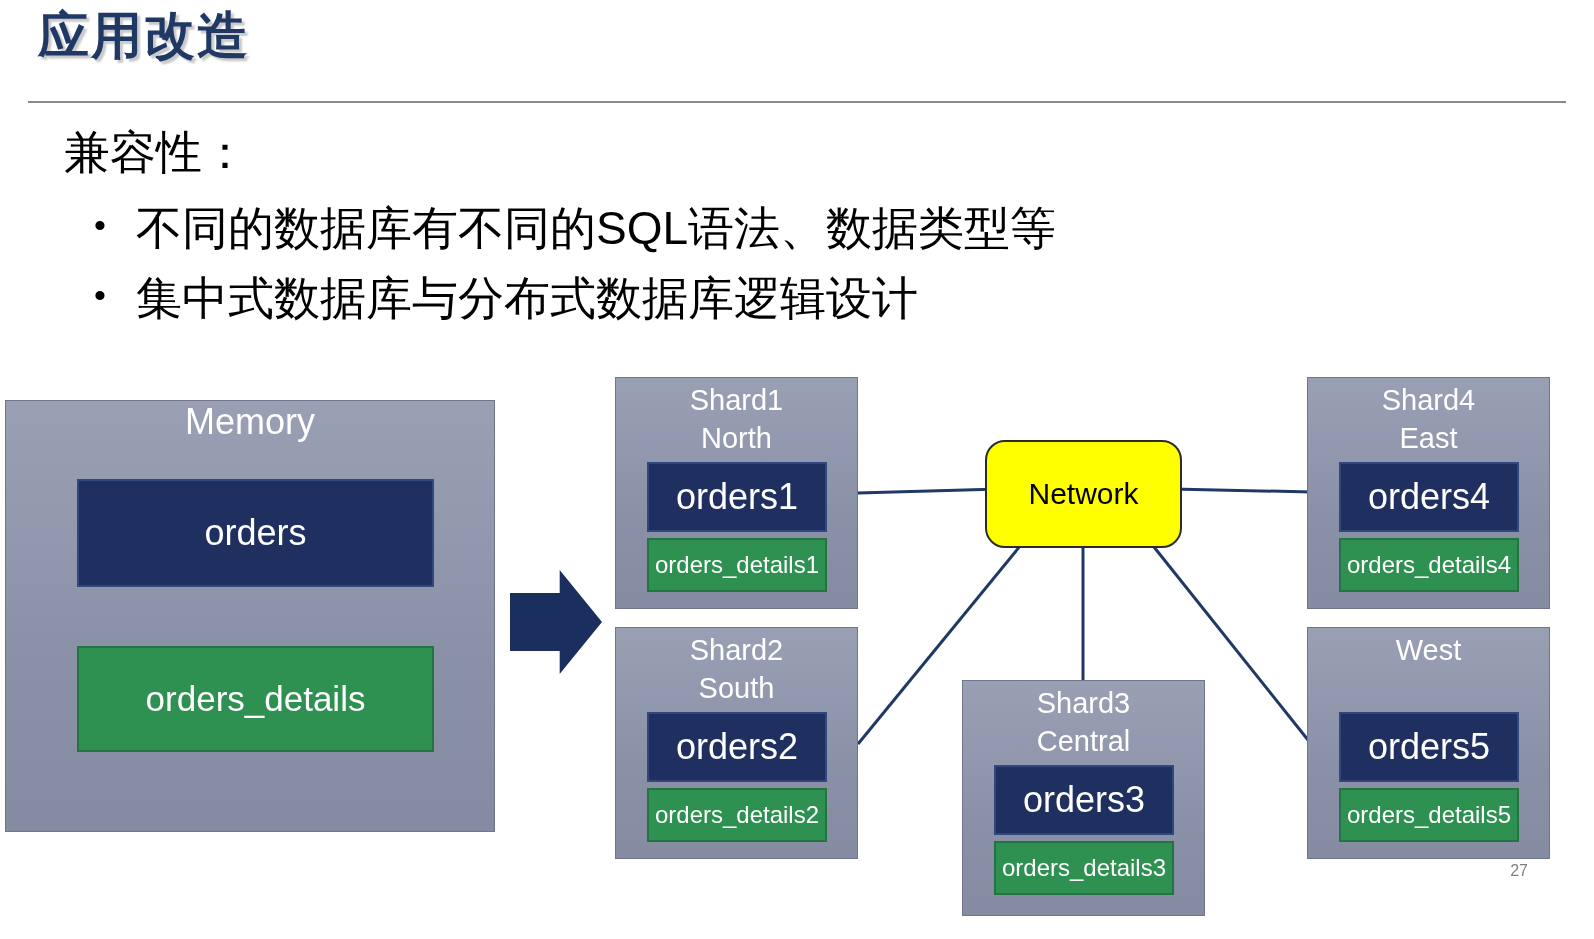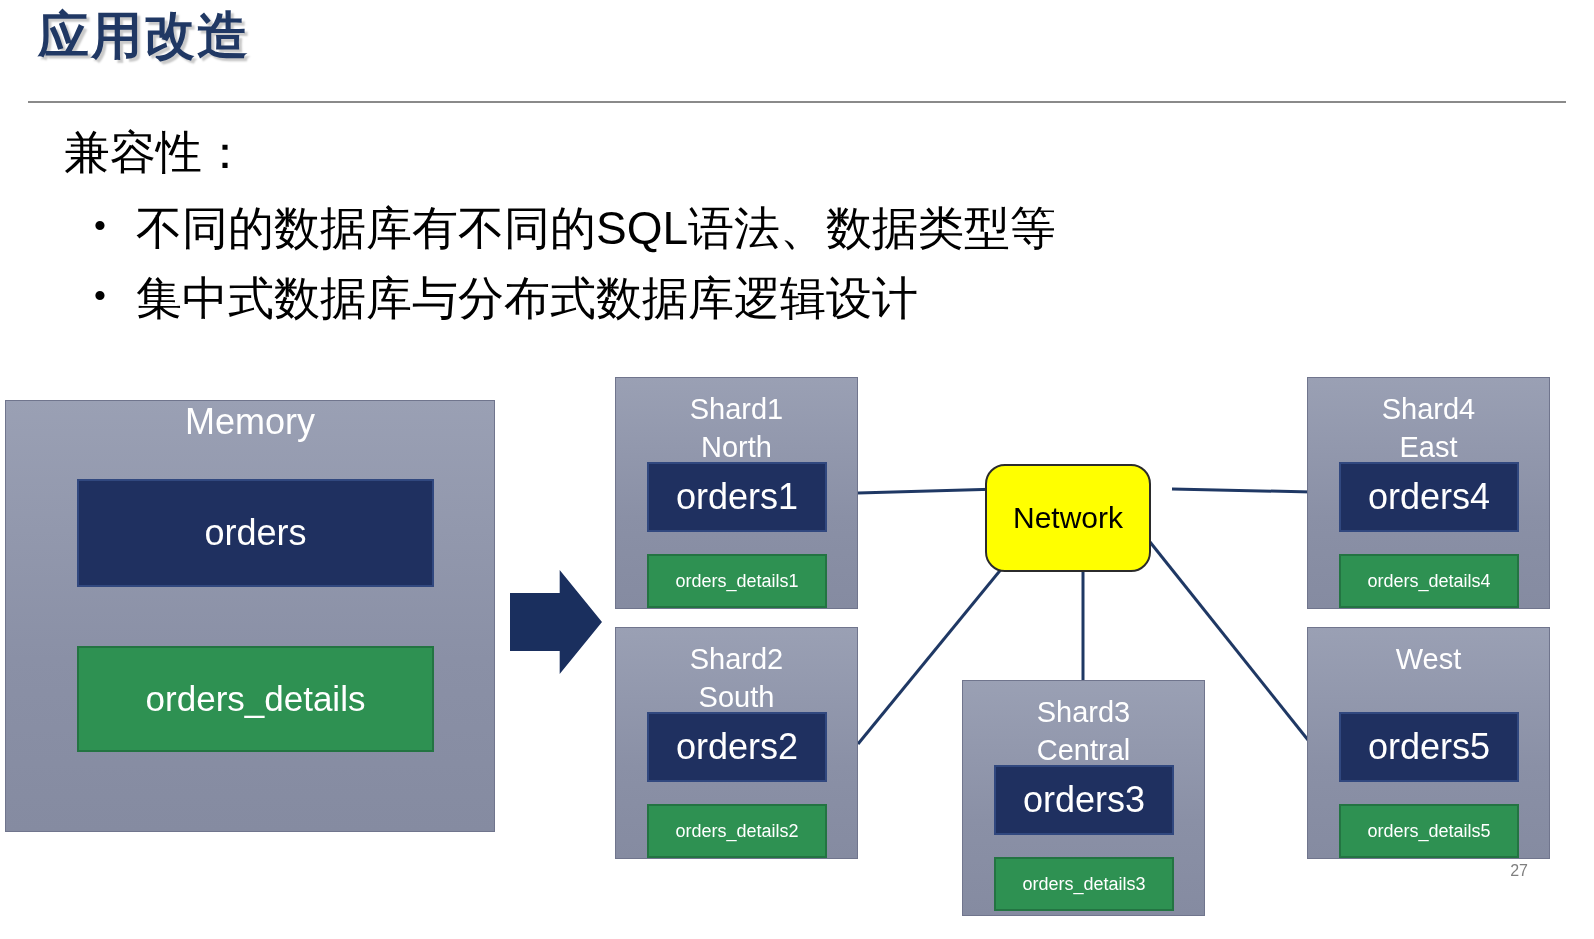--- a/index.html
+++ b/index.html
@@ -46,34 +46,34 @@
     background:#1a2f5e;
     clip-path:polygon(0 22%, 54% 22%, 54% 0%, 100% 50%, 54% 100%, 54% 78%, 0 78%);
   }
 
   .shard { width:243px; height:232px; text-align:center; }
   .shard-1 { left:615px; top:377px; }
   .shard-2 { left:615px; top:627px; }
   .shard-3 { left:962px; top:680px; height:236px; }
   .shard-4 { left:1307px; top:377px; }
   .shard-5 { left:1307px; top:627px; }
-  .shard-title { margin-top:12px; color:#ffffff; font-size:29px; line-height:38px; }
+  .shard-title { margin-top:3px; color:#ffffff; font-size:29px; line-height:38px; }
   .shard-title span { display:block; }
   .shard-table {
     position:absolute; left:31px; width:180px; display:flex;
     align-items:center; justify-content:center; color:#ffffff;
   }
   .shard-orders { top:84px; height:70px; background:#1f3060; border:2px solid #31487f; font-size:36px; }
-  .shard-details { top:176px; height:54px; background:#2e9152; border:2px solid #237442; font-size:18px; }
+  .shard-details { top:160px; height:54px; background:#2e9152; border:2px solid #237442; font-size:24px; }
 
   .network-node {
-    position:absolute; z-index:3; left:985px; top:440px; width:166px; height:108px;
+    position:absolute; z-index:3; left:985px; top:440px; width:197px; height:108px;
     background:#ffff00; border:2px solid #2b2b2b; border-radius:20px;
     display:flex; align-items:center; justify-content:center;
-    color:#000; font-size:30px;margin-top:24px;
+    color:#000; font-size:30px;
   }
 
   .page-number {
     position:absolute; right:66px; top:862px; color:#7f7f7f; font-size:16px;
   }
 </style>
 </head>
 <body>
 
 <div class="slide">

